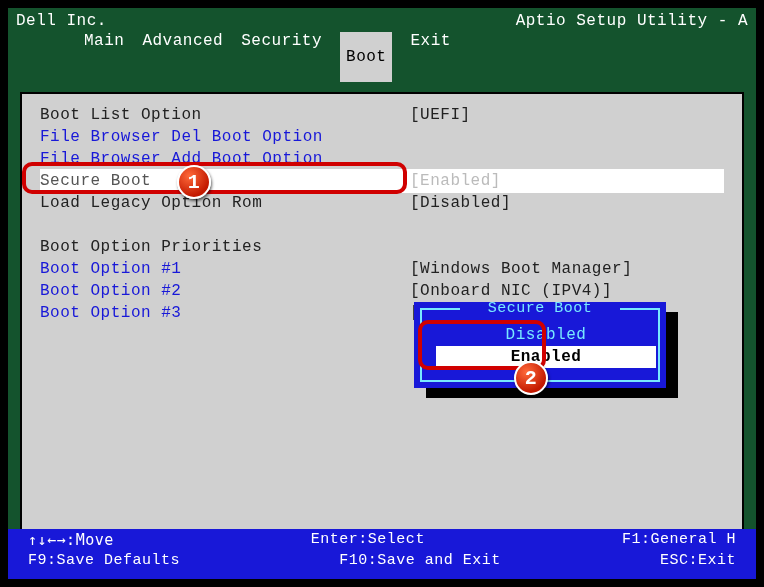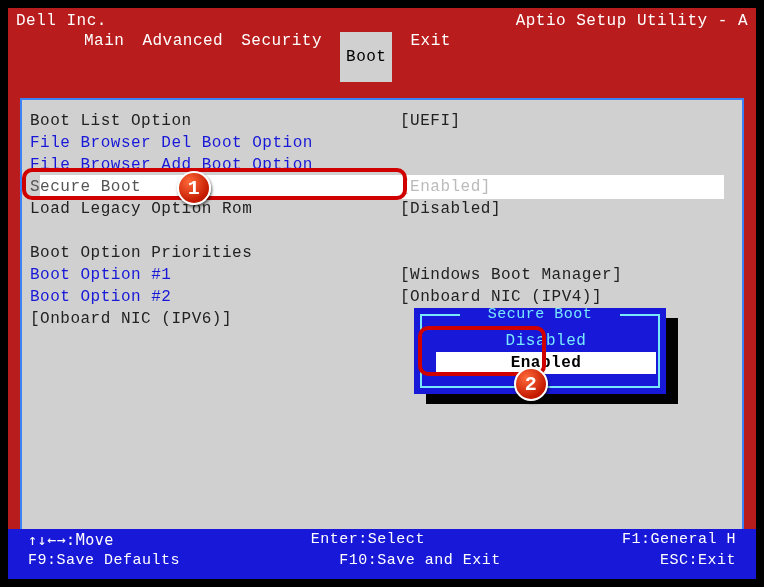--- a/index.html
+++ b/index.html
@@ -6,21 +6,21 @@
   html, body { width: 764px; height: 587px; overflow: hidden; }
   body {
     font-family: "Courier New", monospace;
     font-size: 16px;
     background: #000;
     border: 8px solid #000;
     letter-spacing: 0.5px;
   }
   .bios {
     width: 100%; height: 100%;
-    background: #b91c1c;
+    background: #14532d;
     color: #fff;
     position: relative;
   }
   .header {
     display: flex;
     justify-content: space-between;
     padding: 4px 8px 2px 8px;
     color: #fff;
   }
   .tabs {
@@ -30,27 +30,27 @@
     color: #fff;
     margin-left: 48px;
   }
   .tab { white-space: pre; }
   .tab.active {
     background: #d0d0d0;
     color: #000;
     padding: 16px 6px;
   }
   .content-frame {
-    margin: 12px 12px;
-    border: 2px solid #3b82f6;
+    margin: 6px 12px;
+    border: 2px solid #000000;
     background: #d0d0d0;
     height: 480px;
     position: relative;
     color: #222;
-    padding: 10px 8px;
+    padding: 10px 18px;
   }
   .row {
     display: flex;
     height: 22px;
     align-items: center;
     white-space: pre;
   }
   .label { width: 370px; }
   .val   { }
   .link  { color: #1818d8; }
@@ -180,20 +180,21 @@
       </div>
       <div class="row link">
         <span class="label">Boot Option #1</span>
         <span class="val" style="color:#222">[Windows Boot Manager]</span>
       </div>
       <div class="row link">
         <span class="label">Boot Option #2</span>
         <span class="val" style="color:#222">[Onboard NIC (IPV4)]</span>
       </div>
       <div class="row link">
+        <span class="label">Boot Option #3</span>
         <span class="val" style="color:#222">[Onboard NIC (IPV6)]</span>
       </div>
     </div>
 
     <div class="popup-shadow" style="top:218px; left:404px"></div>
     <div class="popup" style="top:208px; left:392px">
       <div class="frame"></div>
       <div class="popup-title">Secure Boot</div>
       <div class="popup-opts">
         <div class="popup-opt">Disabled</div>

